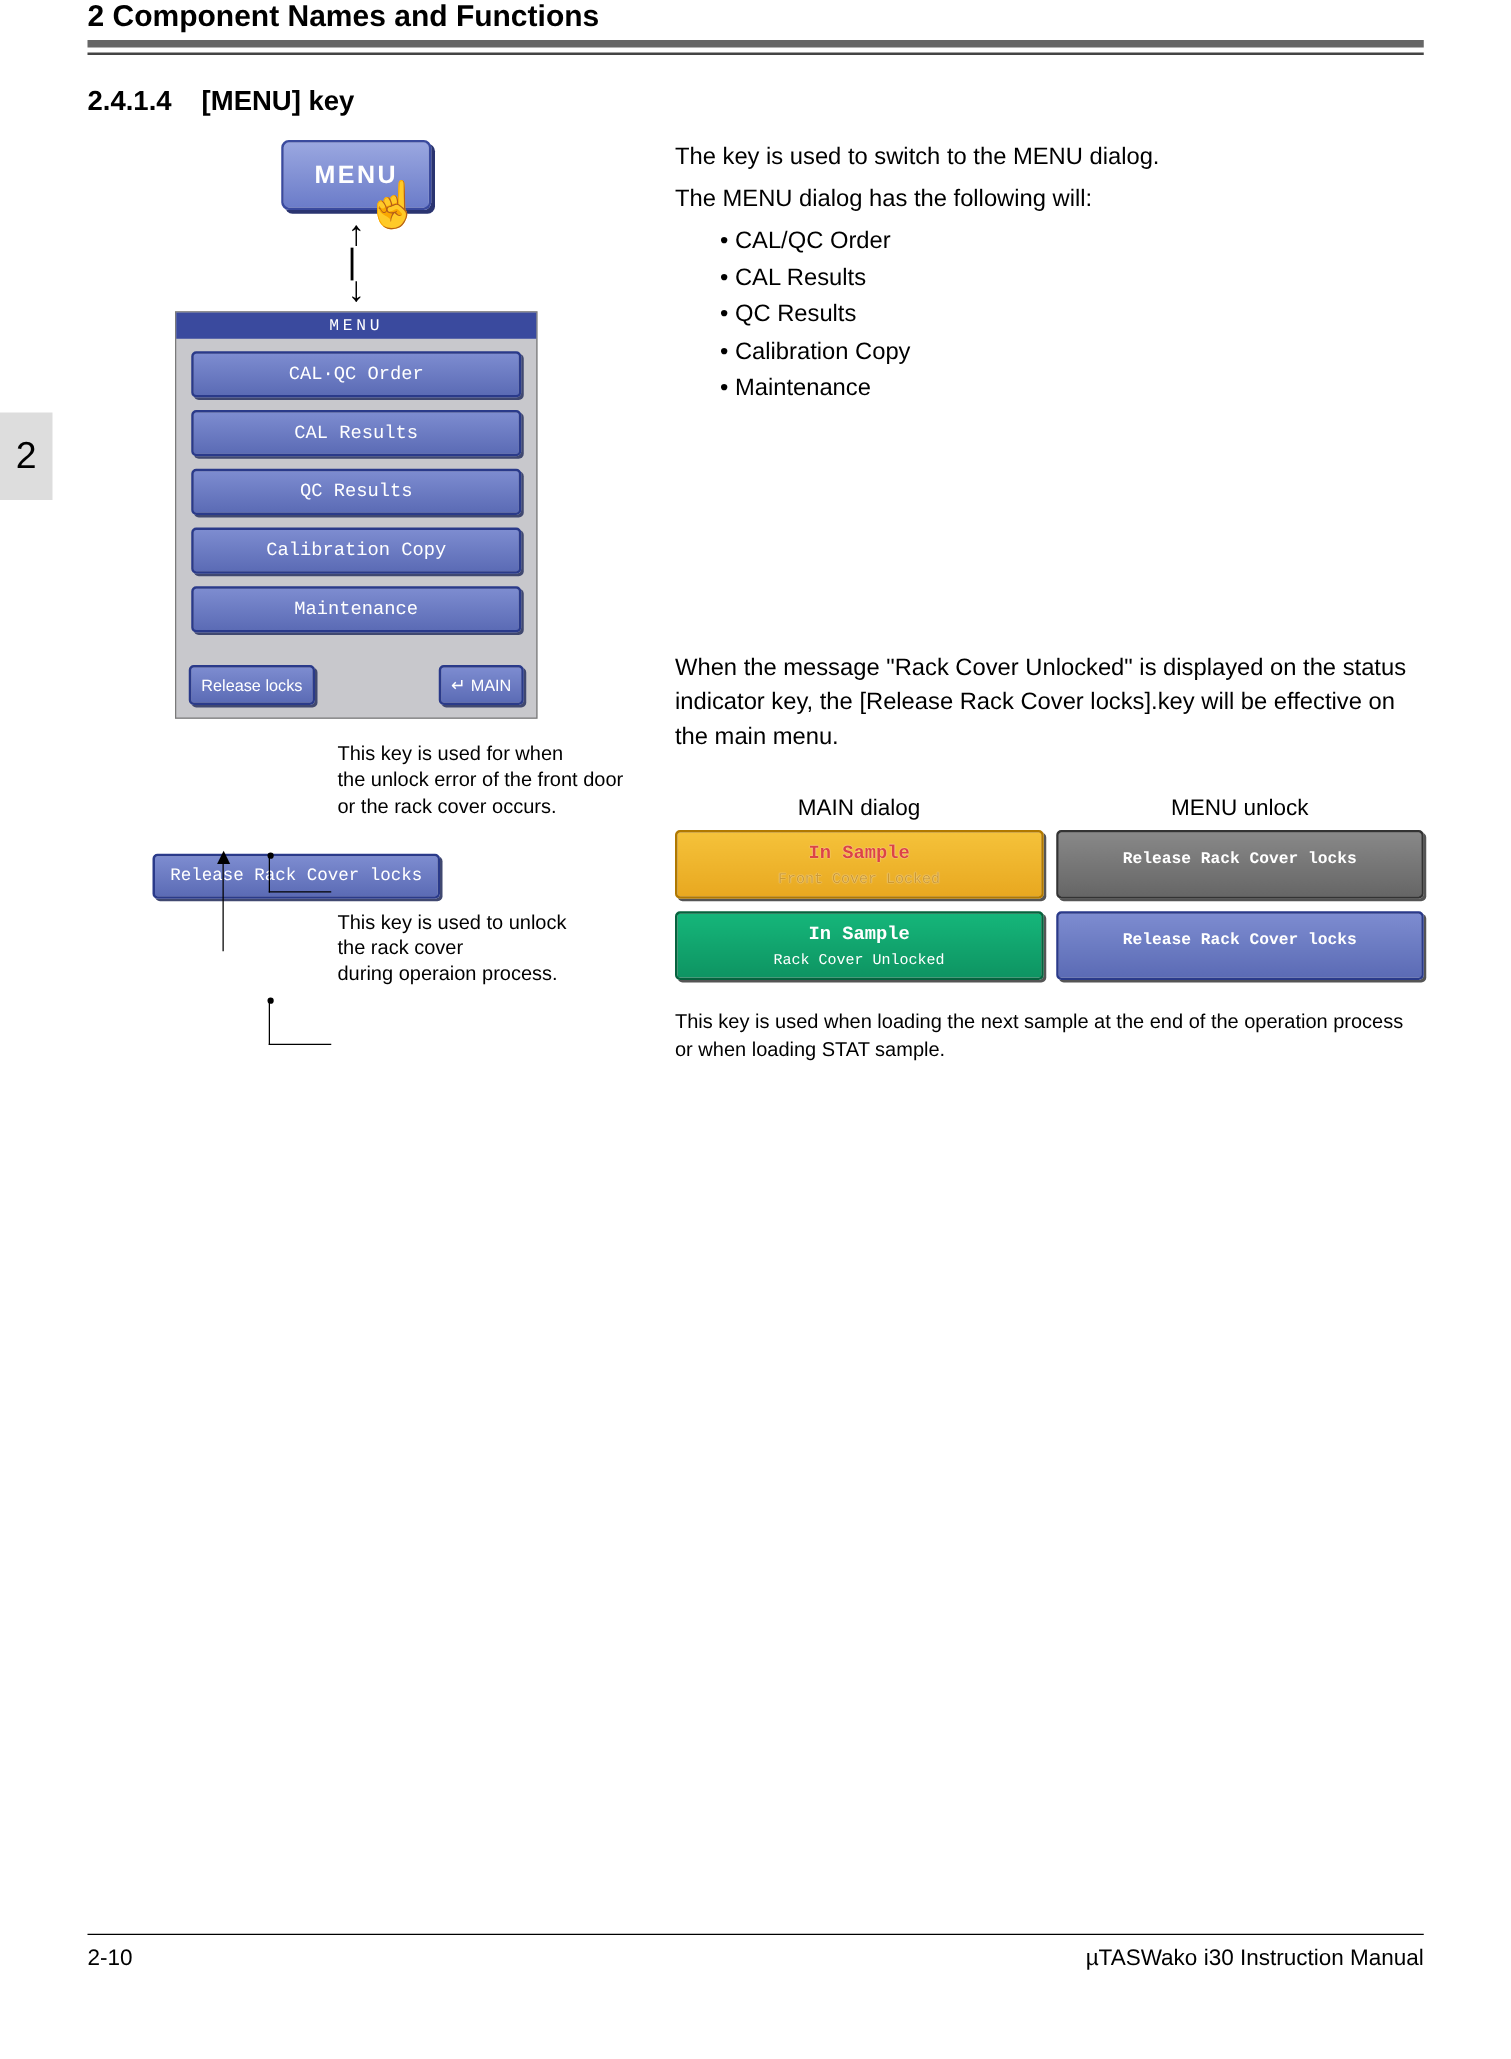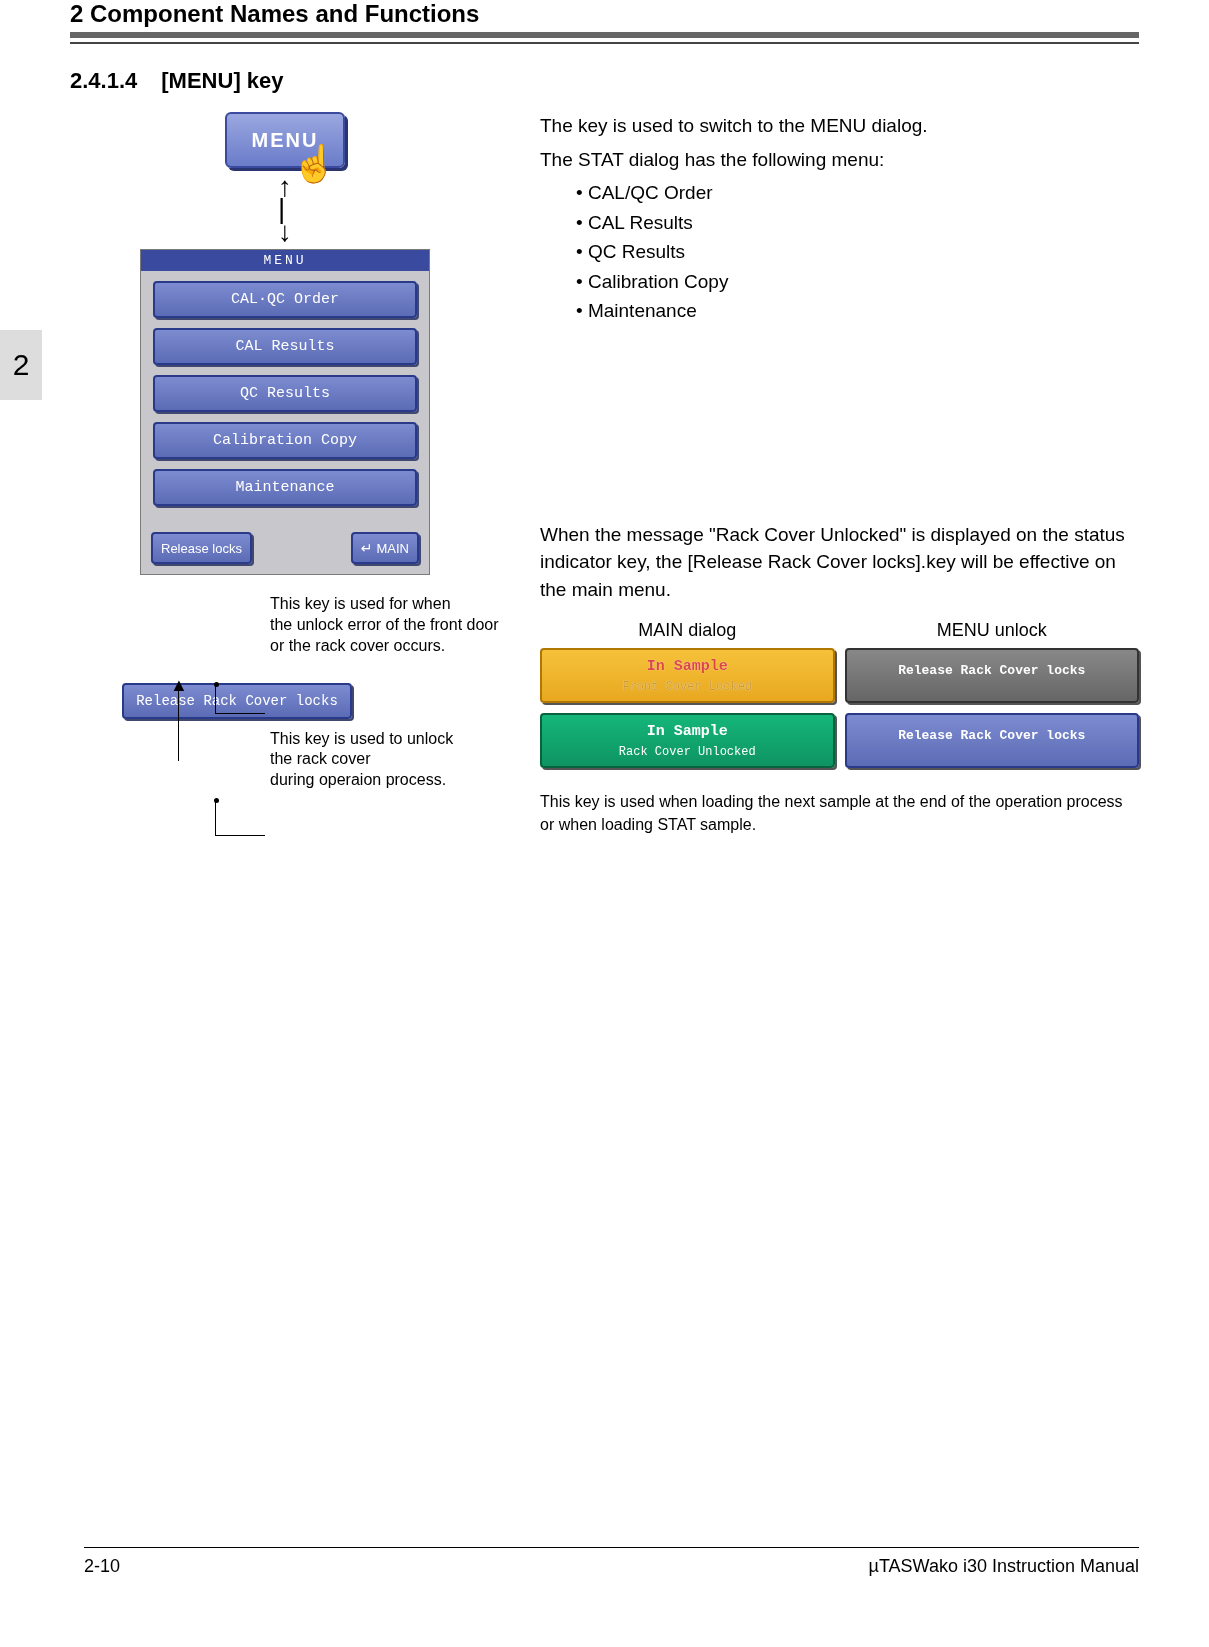--- a/index.html
+++ b/index.html
@@ -136,21 +136,21 @@
   .arrow-up2 .head { font-size:18px; line-height:0.6; }
   .arrow-up2 .shaft { width:1px; height:70px; background:#000; }
 
   
   .col-right p { margin-bottom: 6px; }
   .col-right ul { list-style: none; margin: 2px 0 16px 36px; }
   .col-right li::before { content: "• "; }
   .col-right li { margin-bottom: 2px; }
 
   .dialog-row-labels {
-    display:flex; gap:10px; margin-top: 14px;
+    display:flex; gap:10px; margin-top: 30px;
   }
   .dialog-row-labels div { flex:1; text-align:center; font-size:18px; }
 
   .dialog-row { display:flex; gap:10px; margin-top:4px;border-radius:16px; }
   .status-btn {
     flex:1;
     border-radius: 4px;
     box-shadow: 2px 2px 0 #555;
     color:#fff;
     font-family:"Courier New",monospace;
@@ -175,21 +175,21 @@
     left: 0; top: 330px;
     width: 42px; height: 70px;
     background: #ddd;
     display:flex; align-items:center; justify-content:center;
     font-size: 30px;
   }
 
   
   .page-footer {
     position: absolute;
-    left: 84px; right: 70px; bottom: 70px;
+    left: 70px; right: 70px; bottom: 70px;
   }
   .page-footer .line { height:1px; background:#000; margin-bottom:8px; }
   .page-footer .row { display:flex; justify-content:space-between; font-size:18px; }
 </style>
 </head>
 <body>
 
 <div class="chapter-title">2 Component Names and Functions</div>
 <div class="hr-thick"></div>
 <div class="hr-thin"></div>
@@ -252,21 +252,21 @@
     <div class="caption" style="margin-top:10px">
       <span>This key is used to unlock</span><br>
       <span>the rack cover</span><br>
       <span>during operaion process.</span>
     </div>
 
   </div>
 
   <div class="col-right">
     <p>The key is used to switch to the MENU dialog.</p>
-    <p>The STAT dialog has the following menu:</p>
+    <p>The MENU dialog has the following will:</p>
     <ul>
       <li>CAL/QC Order</li>
       <li>CAL Results</li>
       <li>QC Results</li>
       <li>Calibration Copy</li>
       <li>Maintenance</li>
     </ul>
 
     <div style="height:180px"></div>
 

